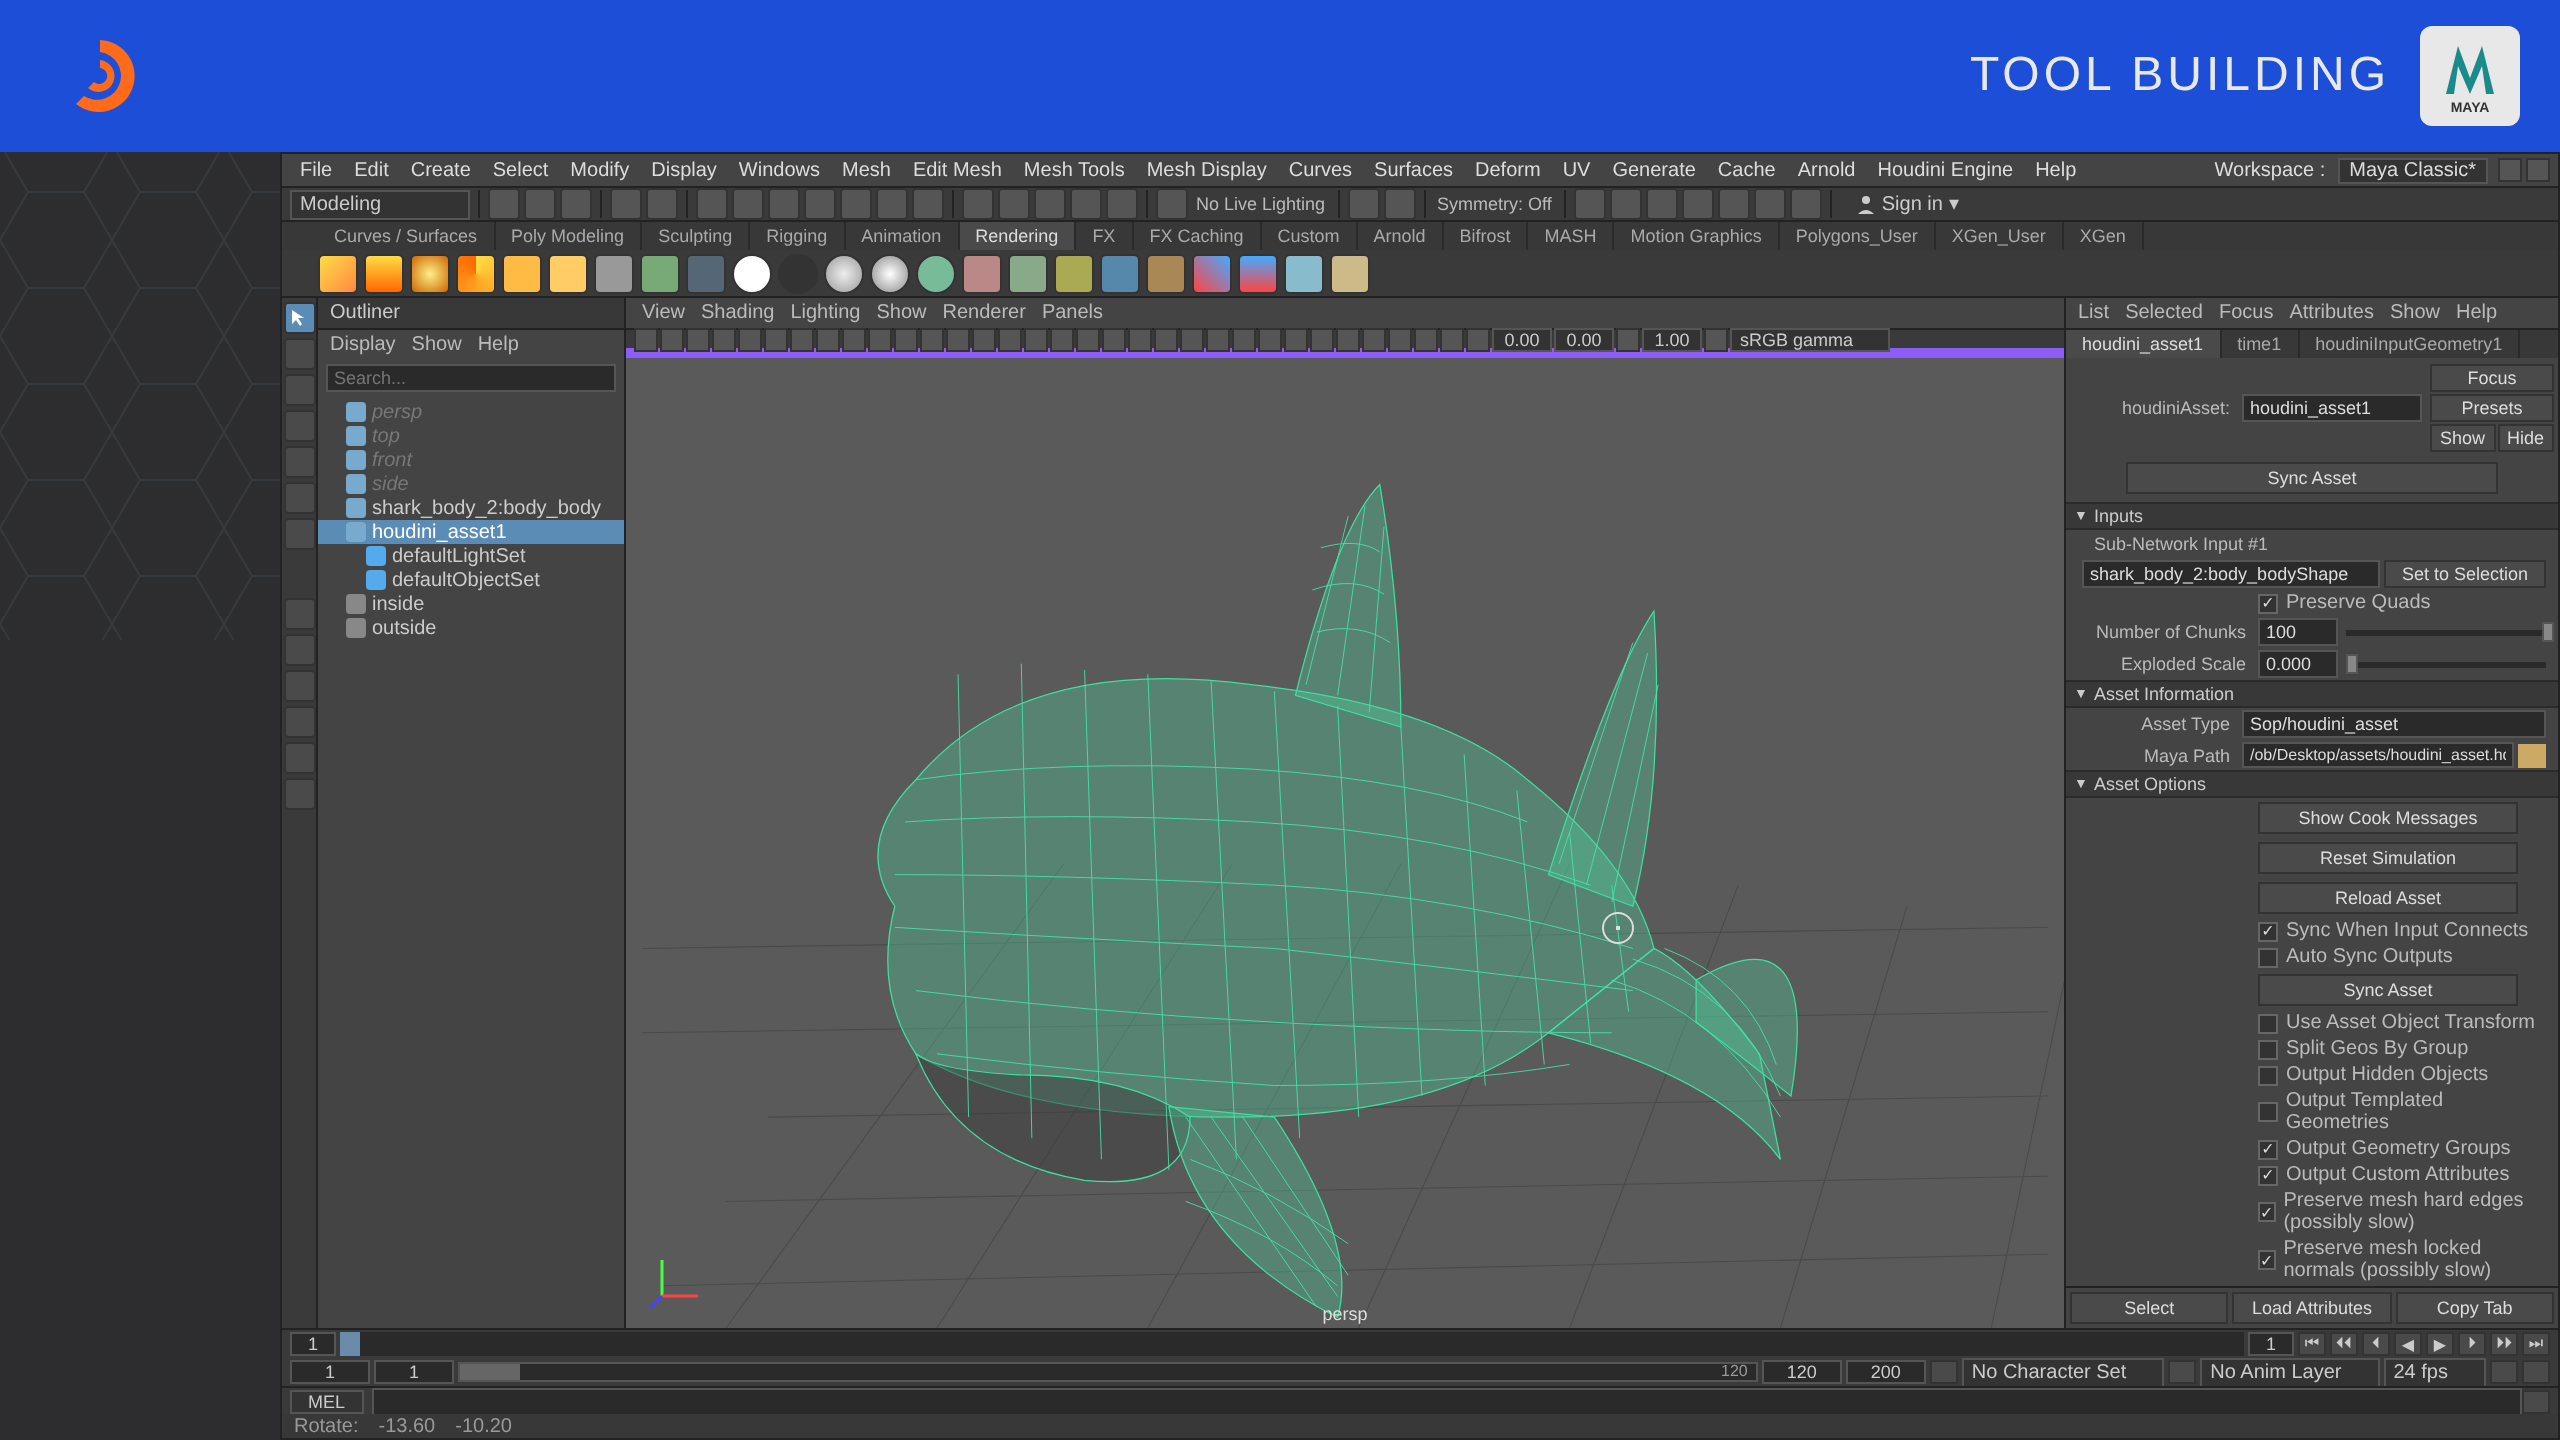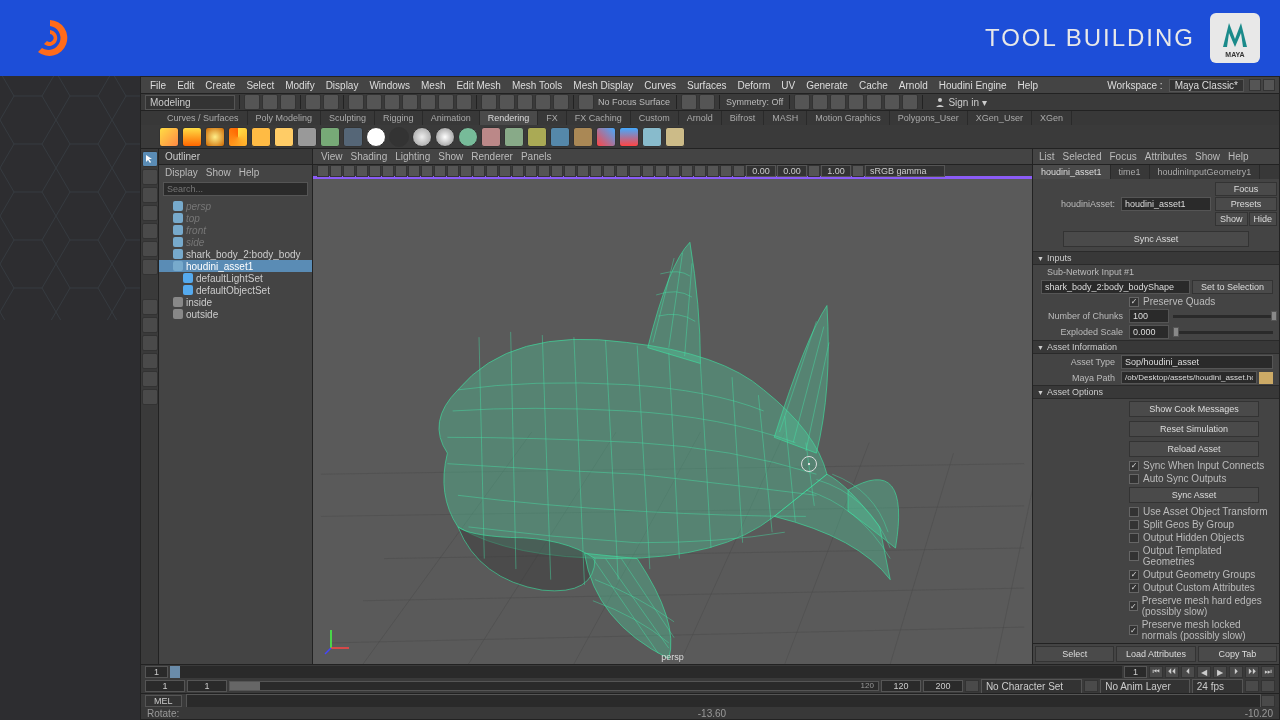--- a/index.html
+++ b/index.html
@@ -42,21 +42,21 @@
 .tree { flex:1; background:#444; padding:2px 0; overflow:auto; }
 .tree-item { display:flex; align-items:center; padding:0 4px; height:12px; color:#777; font-size:9px; font-style:italic; cursor:pointer; }
 .tree-item.norm { color:#ccc; font-style:normal; }
 .tree-item.sel { background:#5a8cb5; color:#fff; font-style:normal; }
 .tree-item .indent { width:10px; flex-shrink:0; }
 .tree-item .tree-ico { width:10px; height:10px; background:#7ac; margin-right:3px; border-radius:2px; flex-shrink:0; }
 .tree-item .tree-ico.set { background:#5ae; }
 .tree-item .tree-ico.grp { background:#888; }
 .viewport-wrap { flex:1; display:flex; flex-direction:column; background:#333; min-width:0; }
 .vp-menu { display:flex; gap:8px; padding:2px 8px; background:#444; font-size:9px; color:#bbb; border-bottom:1px solid #222; }
-.vp-toolbar { display:flex; align-items:center; background:#3a3a3a; height:14px; padding:0 4px; gap:1px; border-bottom:3px solid #8b5cf6; }
+.vp-toolbar { display:flex; align-items:center; background:#3a3a3a; height:14px; padding:0 4px; gap:1px; border-bottom:5px solid #8b5cf6; }
 .vp-toolbar .vico { width:12px; height:12px; background:#555; border:1px solid #333; }
 .vp-toolbar .vnum { background:#333; color:#ccc; font-size:9px; padding:0 3px; border:1px solid #555; min-width:30px; text-align:center; }
 .vp-toolbar .vsel { background:#333; color:#ccc; font-size:9px; padding:0 12px 0 4px; border:1px solid #555; min-width:80px; }
 .viewport { flex:1; background:#5a5a5a; position:relative; overflow:hidden; }
 .vp-camera { position:absolute; bottom:2px; left:50%; transform:translateX(-50%); color:#ddd; font-size:9px; }
 .gizmo { position:absolute; bottom:8px; left:10px; width:30px; height:30px; }
 .cursor-rot { position:absolute; top:277px; left:488px; width:16px; height:16px; border:1.5px solid #ddd; border-radius:50%; }
 .cursor-rot::after { content:''; position:absolute; left:6px; top:6px; width:2px; height:2px; background:#ddd; }
 .attr-panel { width:247px; background:#444; display:flex; flex-direction:column; border-left:1px solid #222; }
 .attr-menu { display:flex; gap:8px; padding:2px 6px; background:#444; font-size:9px; color:#bbb; border-bottom:1px solid #222; }
@@ -85,21 +85,21 @@
 .tl-row { display:flex; align-items:center; height:14px; padding:0 4px; gap:2px; }
 .tl-slider { flex:1; height:10px; background:#2a2a2a; border:1px solid #555; position:relative; }
 .tl-slider .handle { position:absolute; left:0; width:30px; height:8px; background:#666; }
 .tl-num { background:#2a2a2a; color:#ccc; font-size:9px; padding:0 8px; border:1px solid #555; min-width:40px; text-align:center; }
 .pb-btn { width:14px; height:12px; background:#4a4a4a; border:1px solid #333; display:flex; align-items:center; justify-content:center; font-size:8px; color:#ccc; cursor:pointer; }
 .tl-ruler { flex:1; height:12px; background:#2a2a2a; position:relative; }
 .tl-ruler .frame-mark { position:absolute; top:0; height:12px; width:10px; background:#6a8caa; left:0; }
 .cmdline { display:flex; background:#3a3a3a; height:14px; align-items:center; padding:0 4px; border-top:1px solid #222; }
 .cmdline .cmd-sel { background:#333; color:#ccc; font-size:9px; padding:0 8px; border:1px solid #555; }
 .cmdline input { flex:1; background:#2a2a2a; border:1px solid #555; color:#ccc; margin-left:4px; font-size:9px; padding:1px 3px; }
-.statusbar { display:flex; background:#383838; height:12px; align-items:center; padding:0 6px; font-size:8px; color:#999; gap:10px;justify-content:space-between; }
+.statusbar { display:flex; background:#383838; height:12px; align-items:center; padding:0 6px; font-size:8px; color:#999; gap:10px; }
 .maya-bottom-logo { position:absolute; left:148px; bottom:40px; width:22px; height:22px; }
 </style>
 </head>
 <body>
 
 <svg class="hex-bg" viewBox="0 0 200 320">
   <defs>
       <pattern id="hx" width="56" height="48" patternUnits="userSpaceOnUse">
     <polygon points="14,0 42,0 56,24 42,48 14,48 0,24" fill="none" stroke="#4a5a65" stroke-width="1"></polygon>
   </pattern>
@@ -169,21 +169,21 @@
     <div class="ico"></div>
     <div class="ico"></div>
     <div class="divider"></div>
     <div class="ico"></div>
     <div class="ico"></div>
     <div class="ico"></div>
     <div class="ico"></div>
     <div class="ico"></div>
     <div class="divider"></div>
     <div class="ico"></div>
-    <span class="shelf-label">No Focus Surface</span>
+    <span class="shelf-label">No Live Lighting</span>
     <div class="divider"></div>
     <div class="ico"></div>
     <div class="ico"></div>
     <div class="divider"></div>
     <span class="shelf-label">Symmetry: Off</span>
     <div class="divider"></div>
     <div class="ico"></div>
     <div class="ico"></div>
     <div class="ico"></div>
     <div class="ico"></div>

